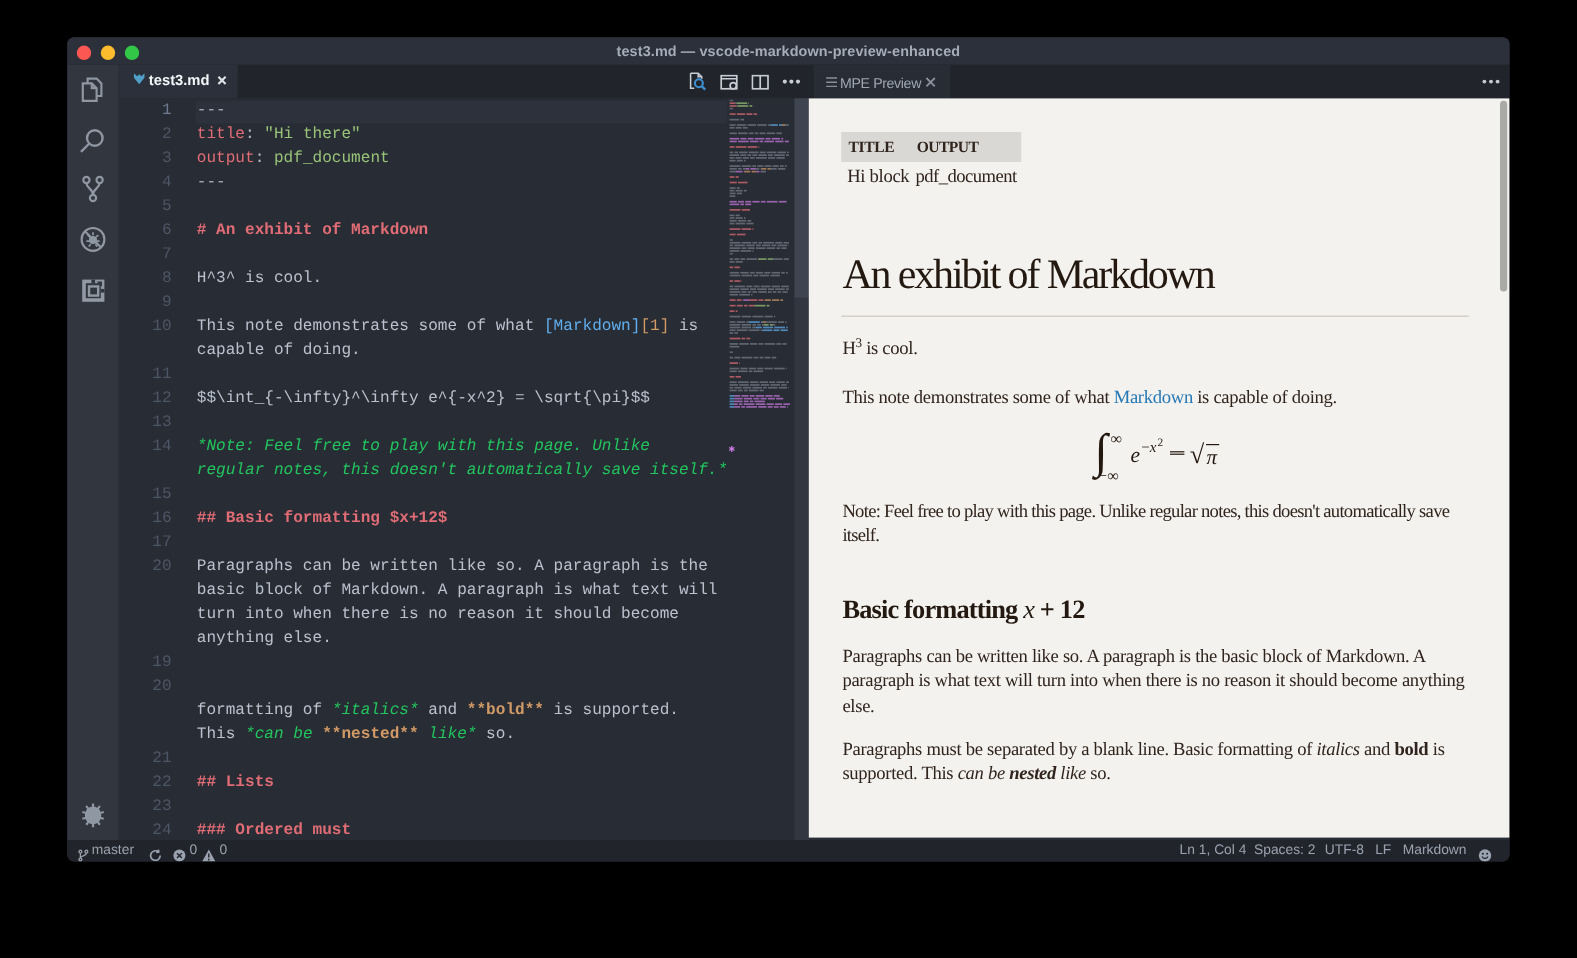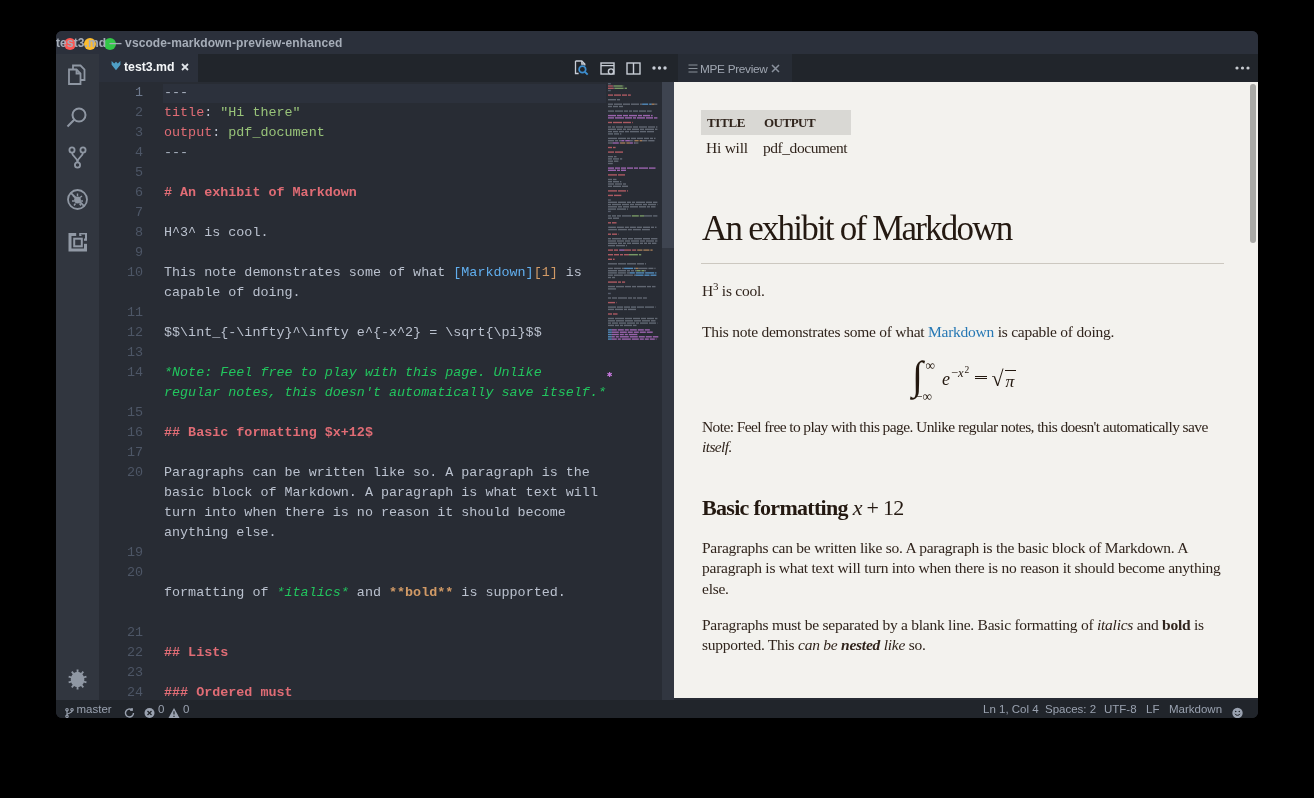--- a/index.html
+++ b/index.html
@@ -1,20 +1,20 @@
 <!DOCTYPE html>
 <html><head><meta charset="utf-8"><title>t</title><style>
 *{margin:0;padding:0;box-sizing:border-box}
 html,body{width:1314px;height:798px;background:#000;overflow:hidden}
 #stage{position:absolute;left:0;top:0;width:1314px;height:798px;background:#000;font-family:"Liberation Sans",sans-serif}
 #win{position:absolute;left:56px;top:31px;width:1202px;height:687px;border-radius:6px;overflow:hidden;background:#282c34}
 
 #titlebar{position:absolute;left:0;top:0;width:100%;height:23px;background:#2b303b}
 .tl{position:absolute;top:7px;width:12px;height:12px;border-radius:50%}
-#title{position:absolute;left:0;right:0;top:4.5px;font-size:12px;font-weight:700;color:#a6adb8;letter-spacing:.1px}
+#title{position:absolute;left:0;right:0;top:4.5px;text-align:center;font-size:12px;font-weight:700;color:#a6adb8;letter-spacing:.1px}
 
 #activity{position:absolute;left:0;top:23px;width:43px;height:646px;background:#31363f}
 .aicon{position:absolute;left:8px;width:27px;height:27px}
 
 #edtabs{position:absolute;left:43px;top:23px;width:575px;height:28px;background:#21252b}
 #edtab1{position:absolute;left:0;top:0;width:99px;height:28px;background:#2b303b;color:#d8dce4;font-size:12.5px;font-weight:700}
 
 #editor{position:absolute;left:43px;top:51px;width:575px;height:618px;background:#282c34;font-family:"Liberation Mono",monospace;font-size:13.4px;overflow:hidden}
 .gn{position:absolute;left:0;width:44px;height:20px;line-height:20px;text-align:right;color:#4d5666}
 .gn.curn{color:#6e7a8e}
@@ -150,20 +150,21 @@
           <div class="erow" style="top:200px">capable of doing.</div>
           <div class="erow" style="top:240px">$$\int_{-\infty}^\infty e^{-x^2} = \sqrt{\pi}$$</div>
           <div class="erow" style="top:280px"><span class="pu i">*Note: Feel free to play with this page. Unlike</span></div>
           <div class="erow" style="top:300px"><span class="pu i">regular notes, this doesn't automatically save itself.*</span></div>
           <div class="erow" style="top:340px"><span class="rd b">## Basic formatting $x+12$</span></div>
           <div class="erow" style="top:380px">Paragraphs can be written like so. A paragraph is the</div>
           <div class="erow" style="top:400px">basic block of Markdown. A paragraph is what text will</div>
           <div class="erow" style="top:420px">turn into when there is no reason it should become</div>
           <div class="erow" style="top:440px">anything else.</div>
           <div class="erow" style="top:500px">formatting of <span class="pu i">*italics*</span> and <span class="or b">**bold**</span> is supported.</div>
+          <div class="erow" style="top:520px">This <span class="pu i">*can be </span><span class="or b">**nested**</span><span class="pu i"> like*</span> so.</div>
           <div class="erow" style="top:560px"><span class="rd b">## Lists</span></div>
           <div class="erow" style="top:600px"><span class="rd b">### Ordered must</span></div>
         </div>
     <div id="minimap">
           <svg width="54" height="620" viewBox="0 0 54 620" style="position:absolute;left:0;top:0">
             <rect x="1.0" y="0.0" width="2.8" height="1.4" fill="#6b7384" fill-opacity="0.72"></rect>
             <rect x="1.0" y="2.3" width="4.8" height="1.4" fill="#e06c75" fill-opacity="0.72"></rect>
             <rect x="5.8" y="2.3" width="0.9" height="1.4" fill="#9aa2af" fill-opacity="0.5"></rect>
             <rect x="6.7" y="2.3" width="9.0" height="1.4" fill="#98c379" fill-opacity="0.72"></rect>
             <rect x="16.7" y="2.3" width="0.4" height="1.4" fill="#98c379" fill-opacity="0.72"></rect>
@@ -568,40 +569,40 @@
     <svg style="position:absolute;right:8px;top:12px" width="15" height="4" viewBox="0 0 15 4">
           <circle cx="2" cy="2" r="1.6" fill="#c7cbd1"></circle>
           <circle cx="7.5" cy="2" r="1.6" fill="#c7cbd1"></circle>
           <circle cx="13" cy="2" r="1.6" fill="#c7cbd1"></circle>
         </svg>
   </div>
   <div id="preview">
     <div style="position:absolute;left:27px;top:28px;width:150px;height:25px;background:#d9d8d4"></div>
     <div class="pline" style="left:33px;top:28px;font-weight:700;font-size:13px;letter-spacing:-0.3px;height:25px;line-height:25px">TITLE</div>
     <div class="pline" style="left:90px;top:28px;font-weight:700;font-size:13px;letter-spacing:-0.5px;height:25px;line-height:25px">OUTPUT</div>
-    <div class="pline" style="left:32px;top:56px">Hi will</div>
+    <div class="pline" style="left:32px;top:56px">Hi block</div>
     <div class="pline" style="left:89px;top:56px;letter-spacing:-0.45px">pdf_document</div>
     <div class="pline" style="left:28px;top:126px;font-size:35px;letter-spacing:-1.8px;height:42px;line-height:42px;color:#241911">An exhibit of Markdown</div>
     <div style="position:absolute;left:27px;top:180.5px;width:523px;height:1px;background:#ccc8c0"></div>
     <div class="pline" style="left:28px;top:198.5px">H<span style="vertical-align:6px;font-size:11px;line-height:5px">3</span> is cool.</div>
     <div class="pline" style="left:28px;top:239.5px">This note demonstrates some of what <span style="color:#2678b4">Markdown</span> is capable of doing.</div>
     <div style="position:absolute;left:237px;top:273px;width:120px;height:56px;color:#23180f">
       <span id="mint" style="position:absolute;left:1px;top:-1px;font-size:40px;font-style:italic;line-height:44px">∫</span>
       <span style="position:absolute;left:14.5px;top:3px;font-size:13.5px">∞</span>
       <span style="position:absolute;left:4px;top:33.5px;font-size:13.5px">−∞</span>
       <span style="position:absolute;left:31px;top:13.5px;font-size:18px;font-style:italic">e</span>
       <span style="position:absolute;left:40px;top:11px;font-size:12.5px">−<i>x</i></span>
       <span style="position:absolute;left:53.5px;top:10px;font-size:9.5px">2</span>
       <div style="position:absolute;left:63.5px;top:20.7px;width:12.5px;height:3.2px;border-top:1.7px solid #23180f;border-bottom:1.7px solid #23180f"></div>
       <span style="position:absolute;left:80.5px;top:10.5px;font-size:22px">√</span>
       <span style="position:absolute;left:93.5px;top:14.5px;font-size:17.5px;font-style:italic;border-top:1.3px solid #23180f;padding:0.5px 1.5px 0 1px">π</span>
     </div>
     <div class="pline" style="left:28px;top:334.5px;letter-spacing:-0.6px">Note: Feel free to play with this page. Unlike regular notes, this doesn't automatically save</div>
-    <div class="pline" style="left:28px;top:355px;font-style:italic;letter-spacing:-0.6px">itself.</div>
-    <div class="pline" style="left:28px;top:413px;font-size:22px;font-weight:700;letter-spacing:-0.7px;height:26px;line-height:26px;color:#241911">Basic formatting <span style="font-weight:400;font-style:italic">x</span> <span style="font-weight:400">+ 12</span></div>
+    <div class="pline" style="left:28px;top:355px;letter-spacing:-0.6px">itself.</div>
+    <div class="pline" style="left:28px;top:413px;font-size:22px;font-weight:700;letter-spacing:-0.7px;height:26px;line-height:26px;color:#241911">Basic formatting <span style="font-weight:400;font-style:italic">x</span> <span style="font-weight:700">+ 12</span></div>
     <div class="pline" style="left:28px;top:455.5px">Paragraphs can be written like so. A paragraph is the basic block of Markdown. A</div>
     <div class="pline" style="left:28px;top:476px">paragraph is what text will turn into when there is no reason it should become anything</div>
     <div class="pline" style="left:28px;top:496.5px">else.</div>
     <div class="pline" style="left:28px;top:553px">supported. This <i>can be <b>nested</b> like</i> so.</div>
     <div class="pline" style="left:28px;top:532.5px">Paragraphs must be separated by a blank line. Basic formatting of <i>italics</i> and <b>bold</b> is</div>
     <div style="position:absolute;left:575.5px;top:2px;width:6.5px;height:159px;background:#a9a9a6;border-radius:3px"></div>
   </div>
   <div id="statusbar">
     <svg class="sit" style="left:9px;top:3.5px" width="9" height="11" viewBox="0 0 9 11" fill="none" stroke="#9aa2b0" stroke-width="1.1">
       <circle cx="2" cy="2.2" r="1.2"></circle>

